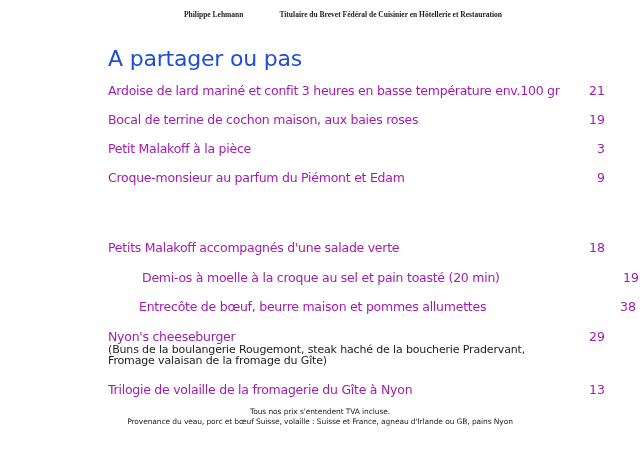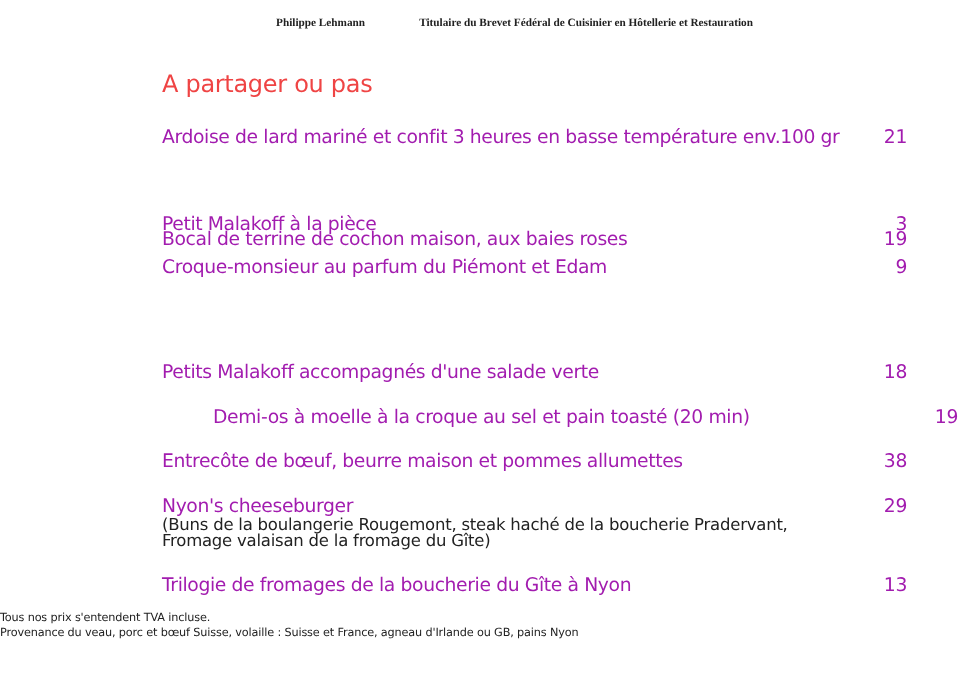--- a/index.html
+++ b/index.html
@@ -27,23 +27,23 @@
     font-family: "Liberation Serif", "DejaVu Serif", serif;
     font-weight: bold;
     font-size: 7.5px;
     color: #222222;
     white-space: nowrap;
   }
   .doc-header .author { margin-right: 36px; }
   .section-title {
     position: absolute;
     left: 108px;
-    font-size: 16px;
+    font-size: 22px;
     letter-spacing: -0.2px;
-    color: #ef4444;
+    color: #1d4ed8;
     line-height: 1;
   }
   #section-title-1 { top: 48px; }
   #section-title-2 { top: 201px; }
   .menu-row {
     position: absolute;
     left: 108px;
     width: 497px;
     display: flex;
     justify-content: space-between;
@@ -54,44 +54,44 @@
     color: #a21caf;
   }
   .menu-row .item-label { white-space: nowrap; }
   .menu-row .item-price {
     min-width: 24px;
     text-align: right;
     letter-spacing: 0;
     flex: none;
   }
   #row-1-1 { top: 85px; }
-  #row-1-2 { top: 114px; margin-top: 39px; }
+  #row-1-2 { top: 114px; }
   #row-1-3 { top: 143px; }
   #row-1-4 { top: 172px; gap: 43px; }
   #row-2-1 { top: 242px; gap: 24px; }
   #row-2-2 { top: 272px; margin-left: 34px; }
-  #row-2-3 { top: 301px; }
+  #row-2-3 { top: 301px; margin-left: 31px; }
   #row-2-4 { top: 331px; }
   #row-2-5 { top: 384px; }
   .item-note {
     position: absolute;
     left: 108px;
     top: 345px;
     font-size: 11px;
     letter-spacing: -0.15px;
     line-height: 10.5px;
     white-space: pre-line;
     color: #222222;
   }
   .doc-footer {
     position: absolute;
     top: 407px;
     left: 0;
     width: 640px;
-    text-align: left;
+    text-align: center;
     font-size: 7.5px;
     letter-spacing: -0.1px;
     line-height: 9.5px;
     color: #222222;
   }
 </style>
 </head>
 <body>
 
 <div class="page">
@@ -132,21 +132,21 @@
     <span class="item-label">Entrecôte de bœuf, beurre maison et pommes allumettes</span>
     <span class="item-price">38</span>
   </div>
   <div class="menu-row" id="row-2-4">
     <span class="item-label">Nyon's cheeseburger</span>
     <span class="item-price">29</span>
   </div>
   <div class="item-note">(Buns de la boulangerie Rougemont, steak haché de la boucherie Pradervant,
 Fromage valaisan de la fromage du Gîte)</div>
   <div class="menu-row" id="row-2-5">
-    <span class="item-label">Trilogie de fromages de la boucherie du Gîte à Nyon</span>
+    <span class="item-label">Trilogie de volaille de la fromagerie du Gîte à Nyon</span>
     <span class="item-price">13</span>
   </div>
 
   <div class="doc-footer">
     <div>Tous nos prix s'entendent TVA incluse.</div>
     <div>Provenance du veau, porc et bœuf Suisse, volaille : Suisse et France, agneau d'Irlande ou GB, pains Nyon</div>
   </div>
 
 </div>
 

